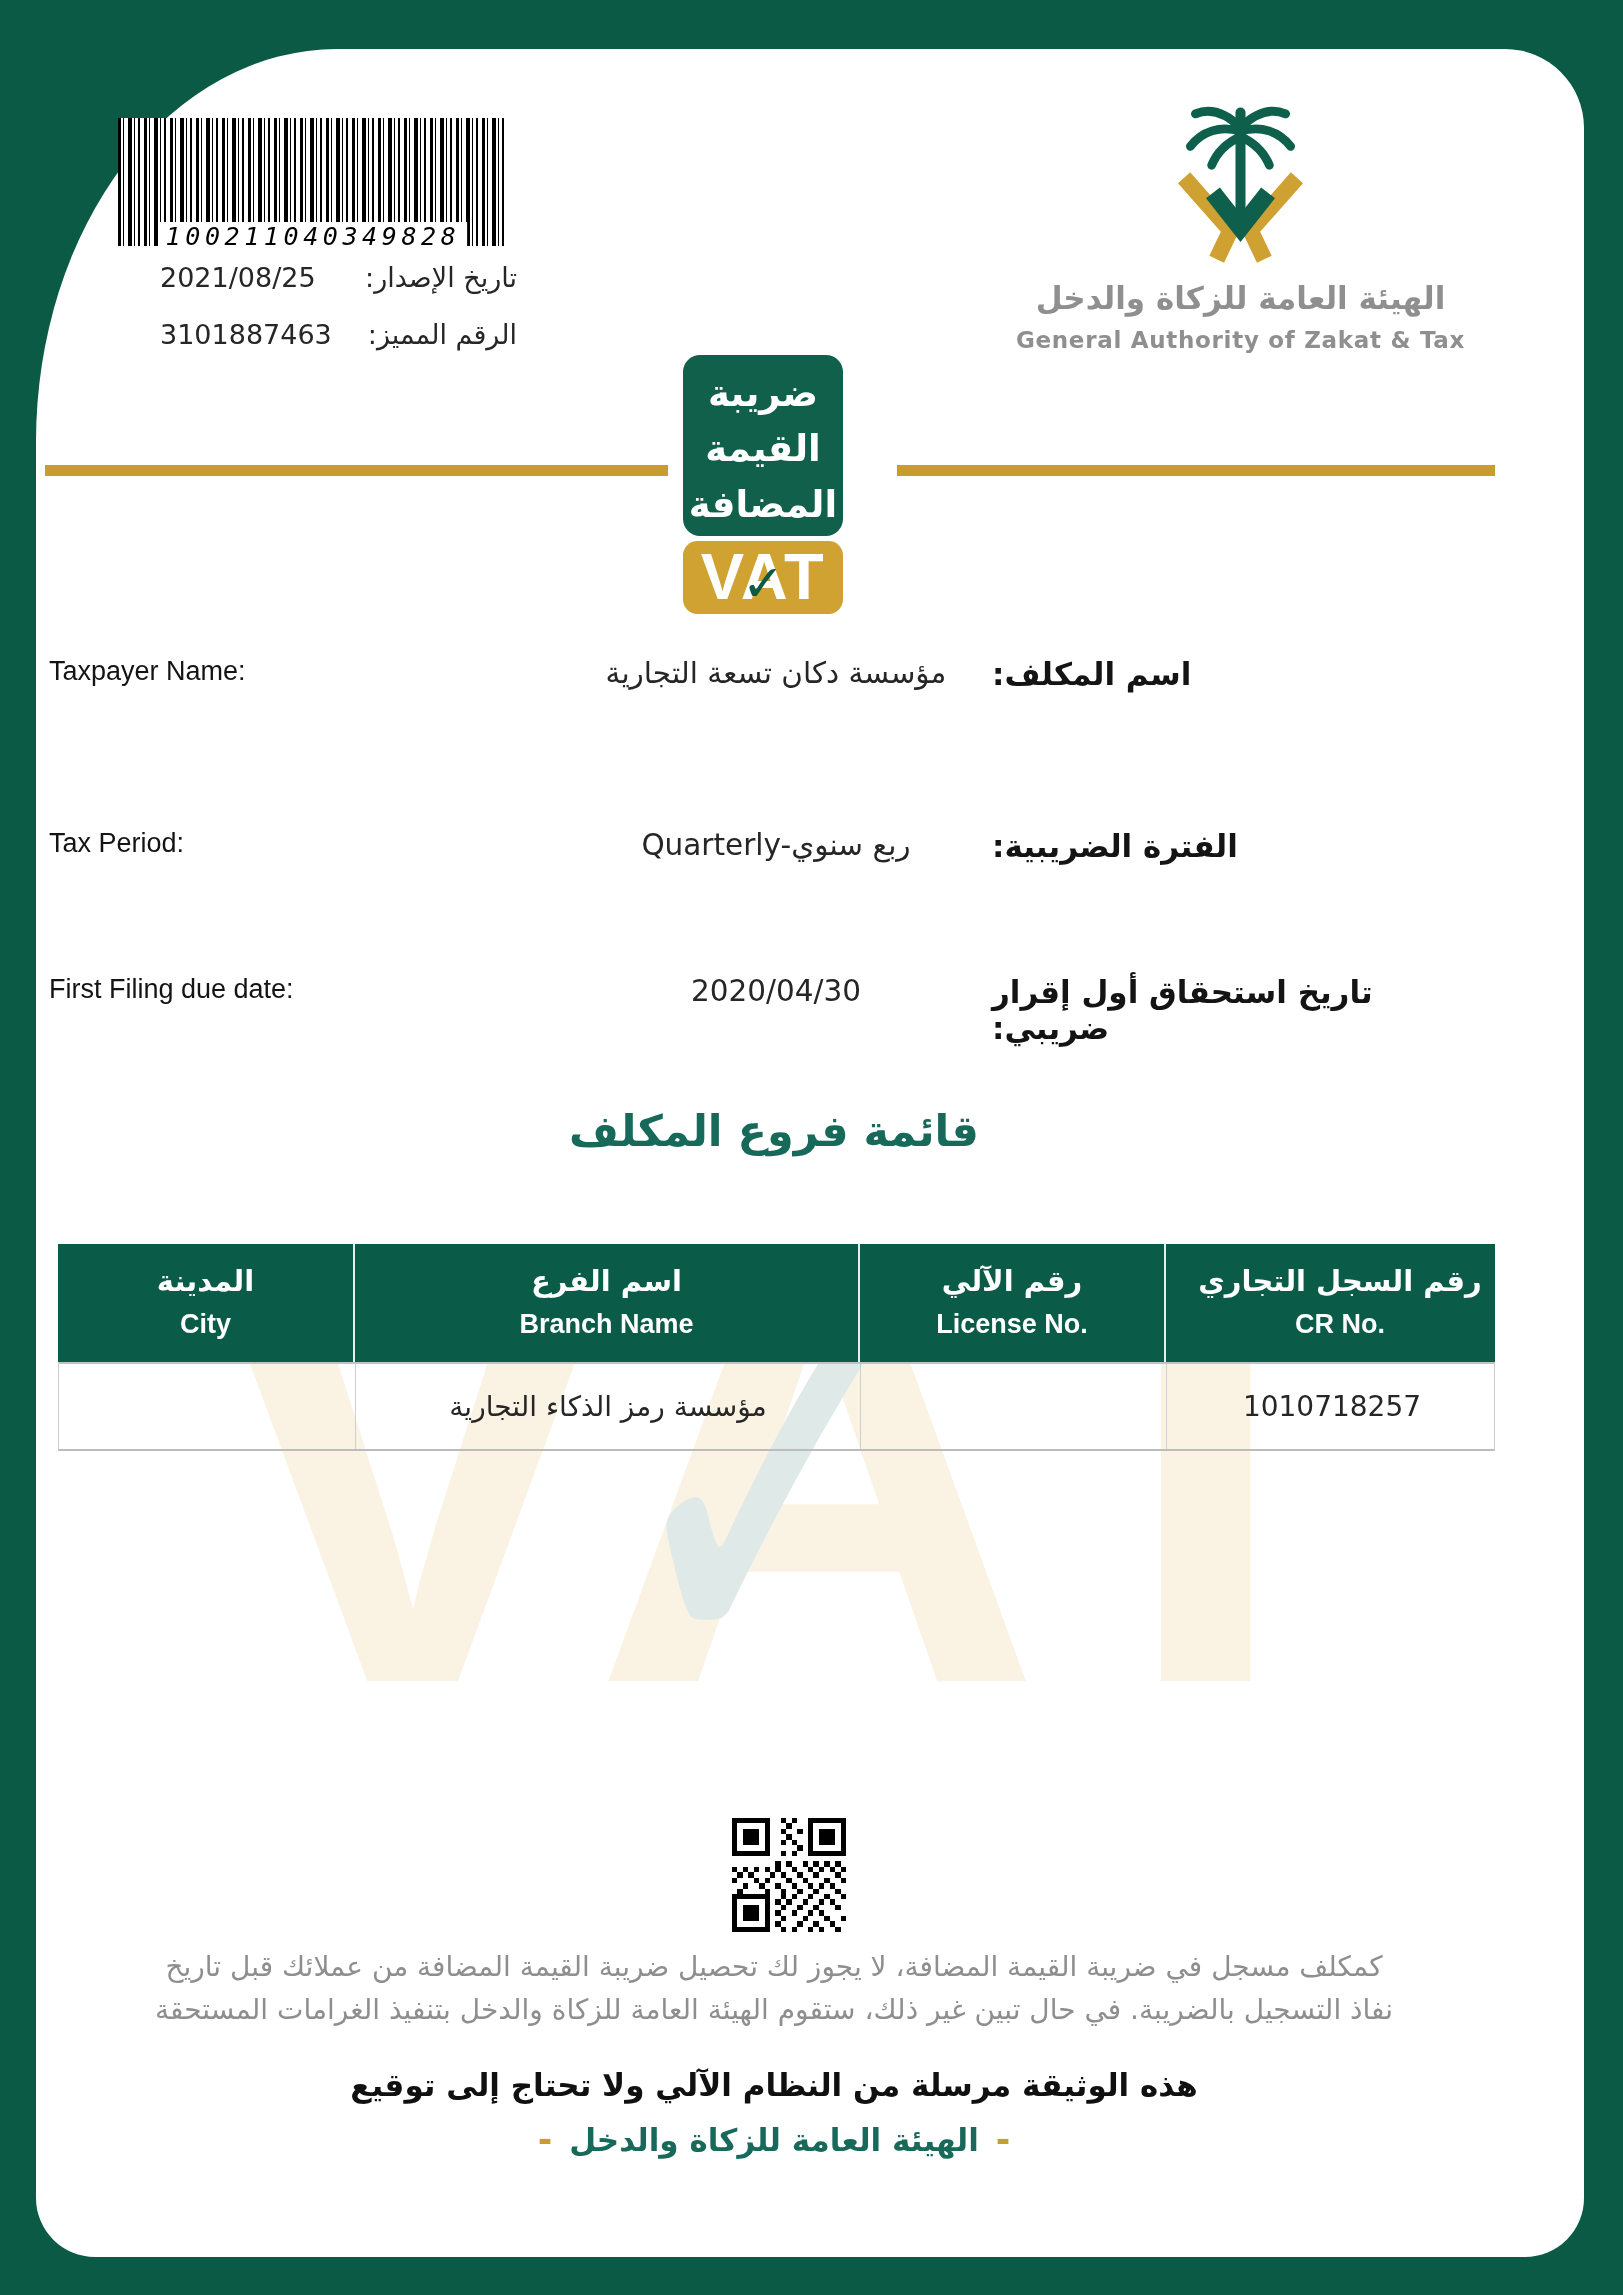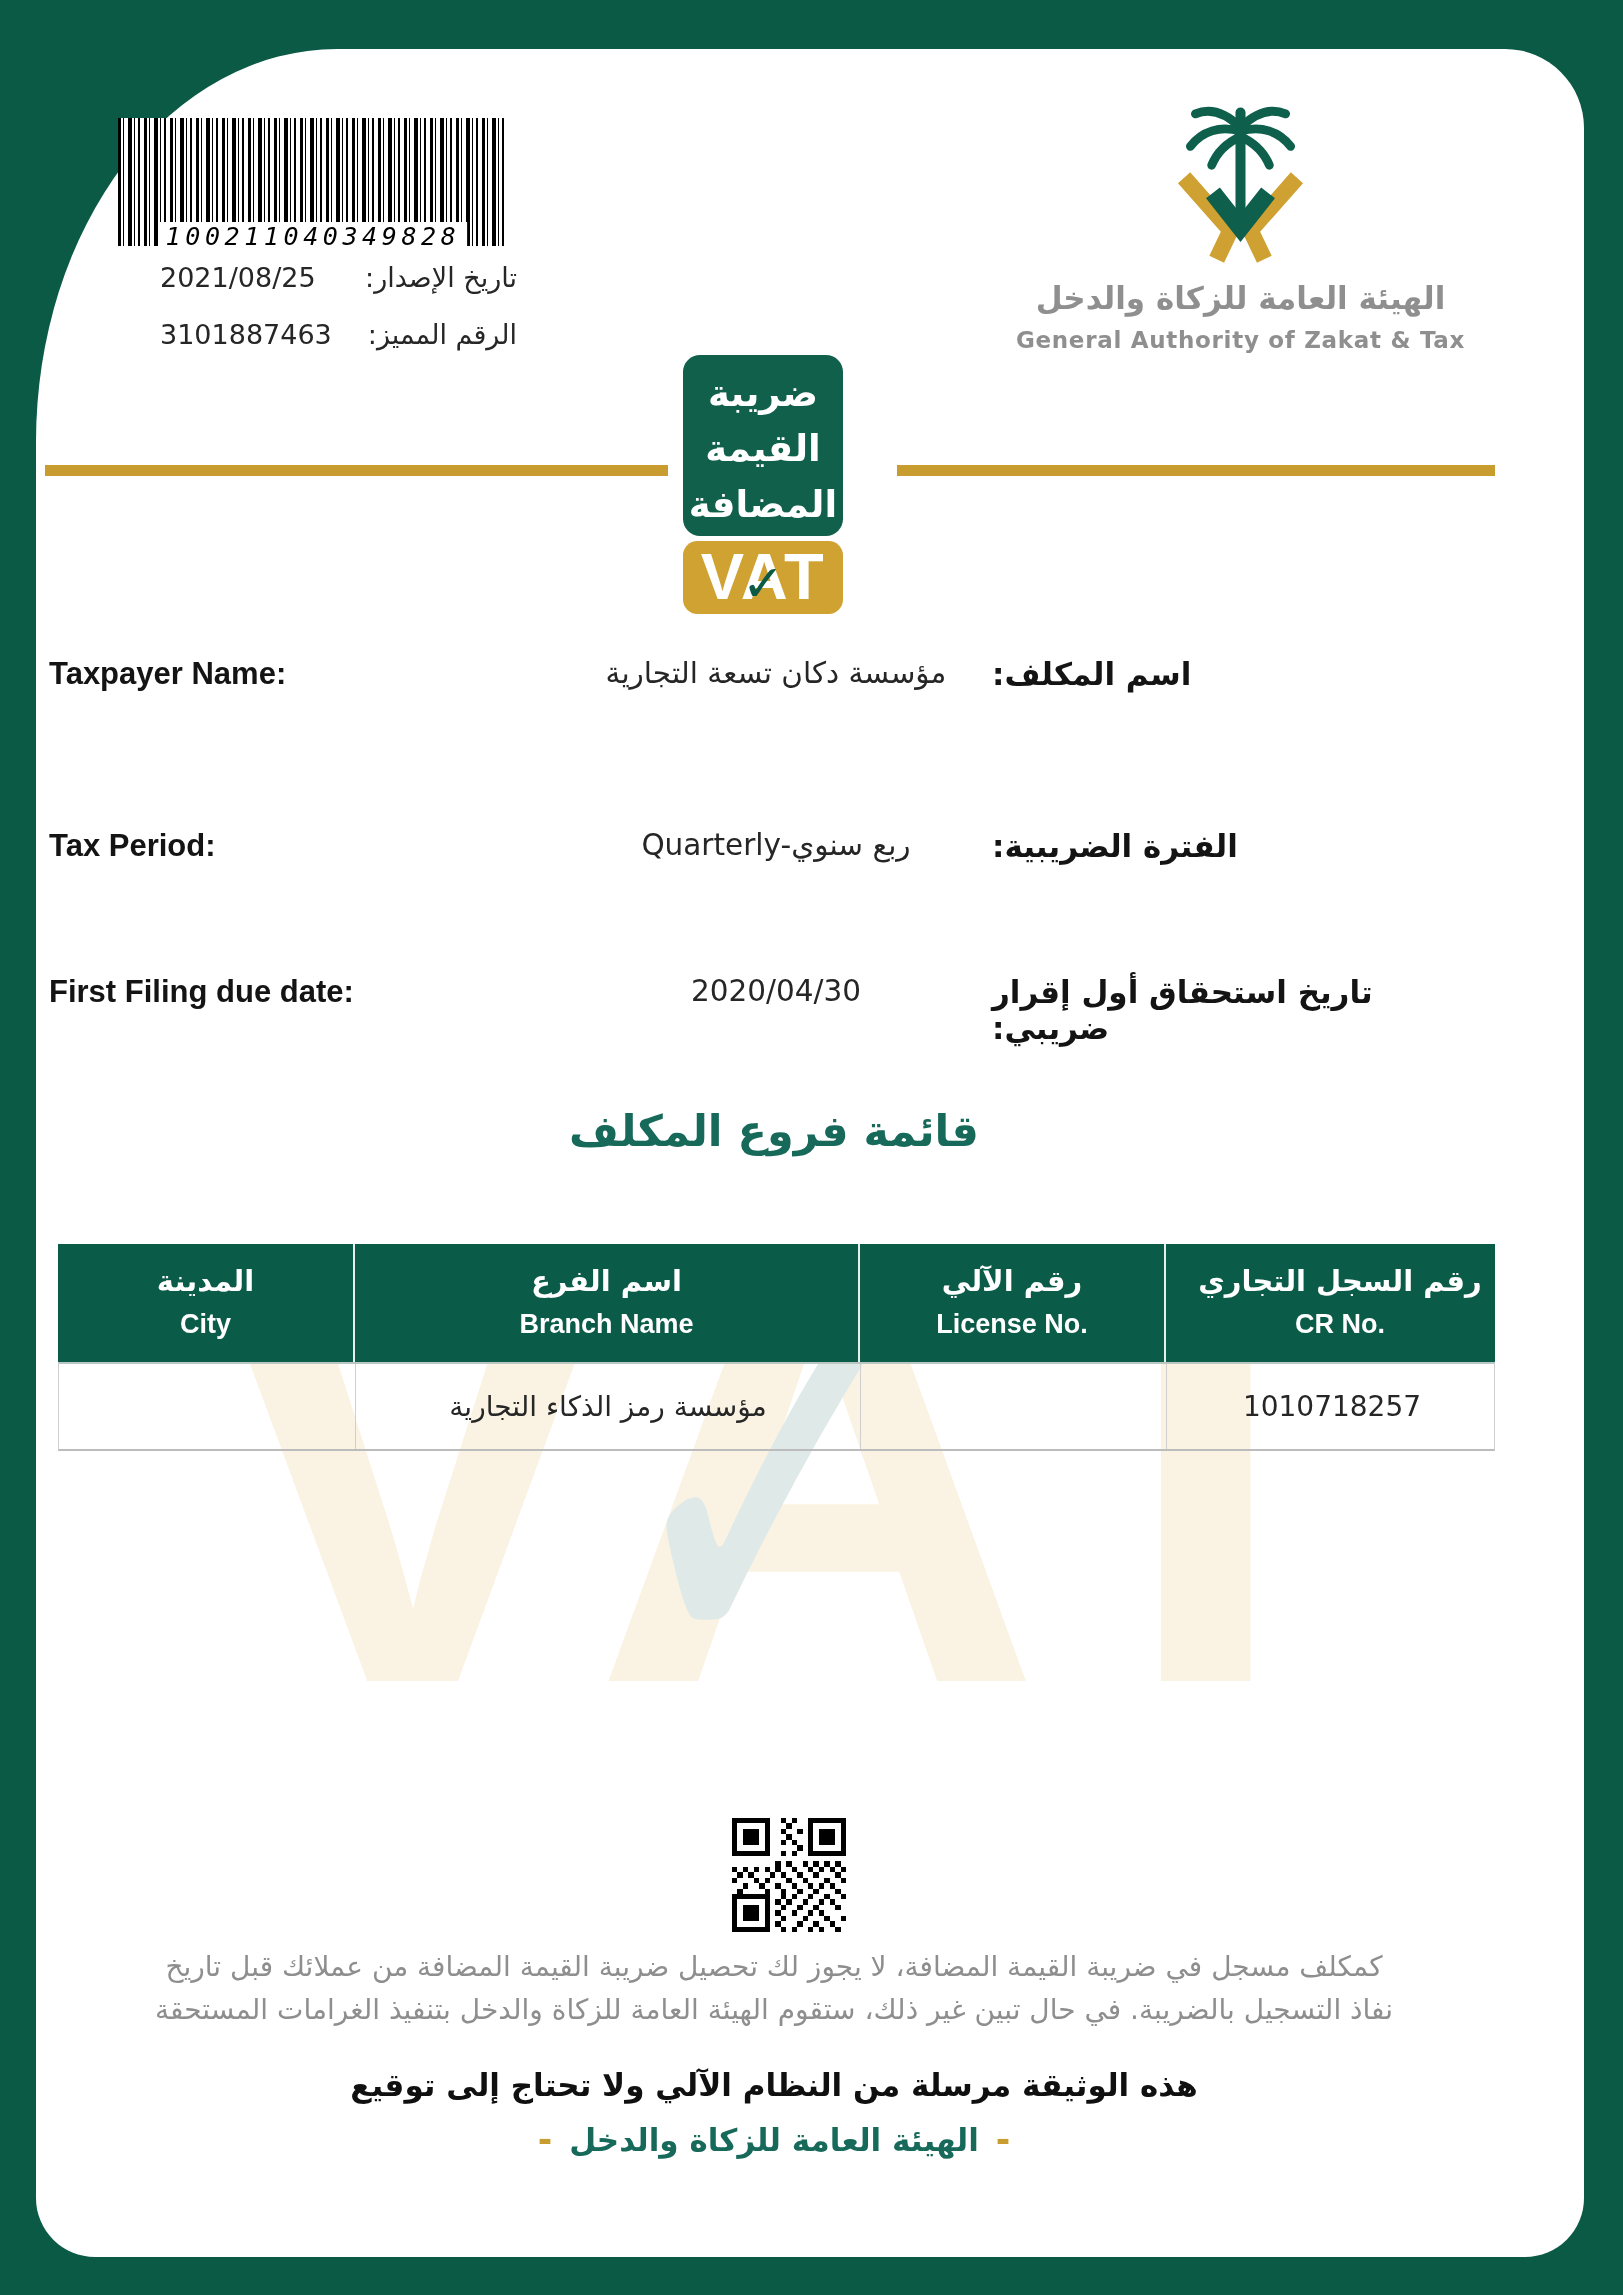--- a/index.html
+++ b/index.html
@@ -71,21 +71,21 @@
   .badge-vat{
     font-family:"Liberation Sans",sans-serif;
     font-size:65px;font-weight:800;color:#fff;line-height:71px;letter-spacing:1.3px;
   }
   .badge-check{
     position:absolute;left:50%;top:58%;transform:translate(-50%,-50%);
     color:#0a5a46;font-size:51px;font-weight:900;
   }
   
   .frow{position:absolute;left:49px;width:1447px;display:flex;align-items:flex-start;}
-  .frow .en{width:511px;font-weight:bold;font-size:31px;color:#141414;text-align:left;
+  .frow .en{width:511px;font-weight:normal;font-size:27px;color:#141414;text-align:left;
     font-family:"Liberation Sans",sans-serif;}
   .frow .val{flex:1;text-align:center;font-size:29.5px;color:#262626;}
   .frow .ar{width:504px;font-weight:bold;font-size:31px;color:#141414;text-align:left;direction:rtl;}
   
   .btitle-ar{position:absolute;left:0;top:1106px;width:1548px;text-align:center;
     font-size:43px;font-weight:bold;color:#17695a;direction:rtl;}
   .btitle-en{position:absolute;left:0;top:1165px;width:1548px;text-align:center;
     font-size:32px;font-weight:bold;color:#17695a;font-family:"Liberation Sans",sans-serif;}
   
   .btable{position:absolute;left:58px;top:1244px;width:1437px;}

